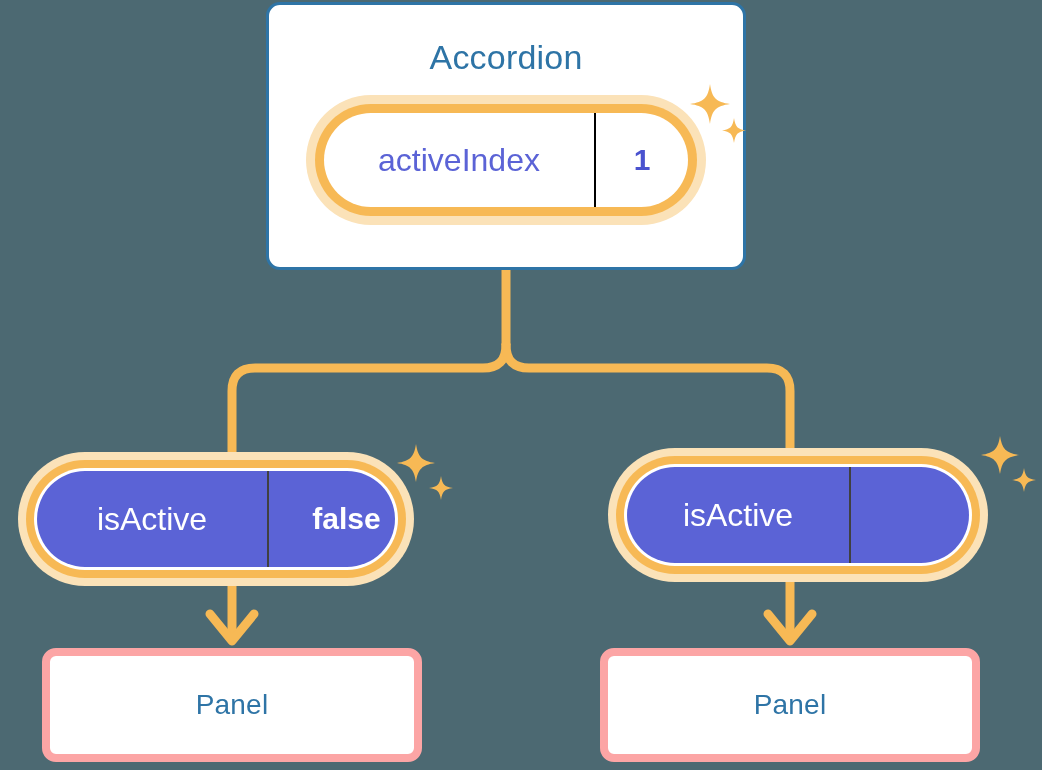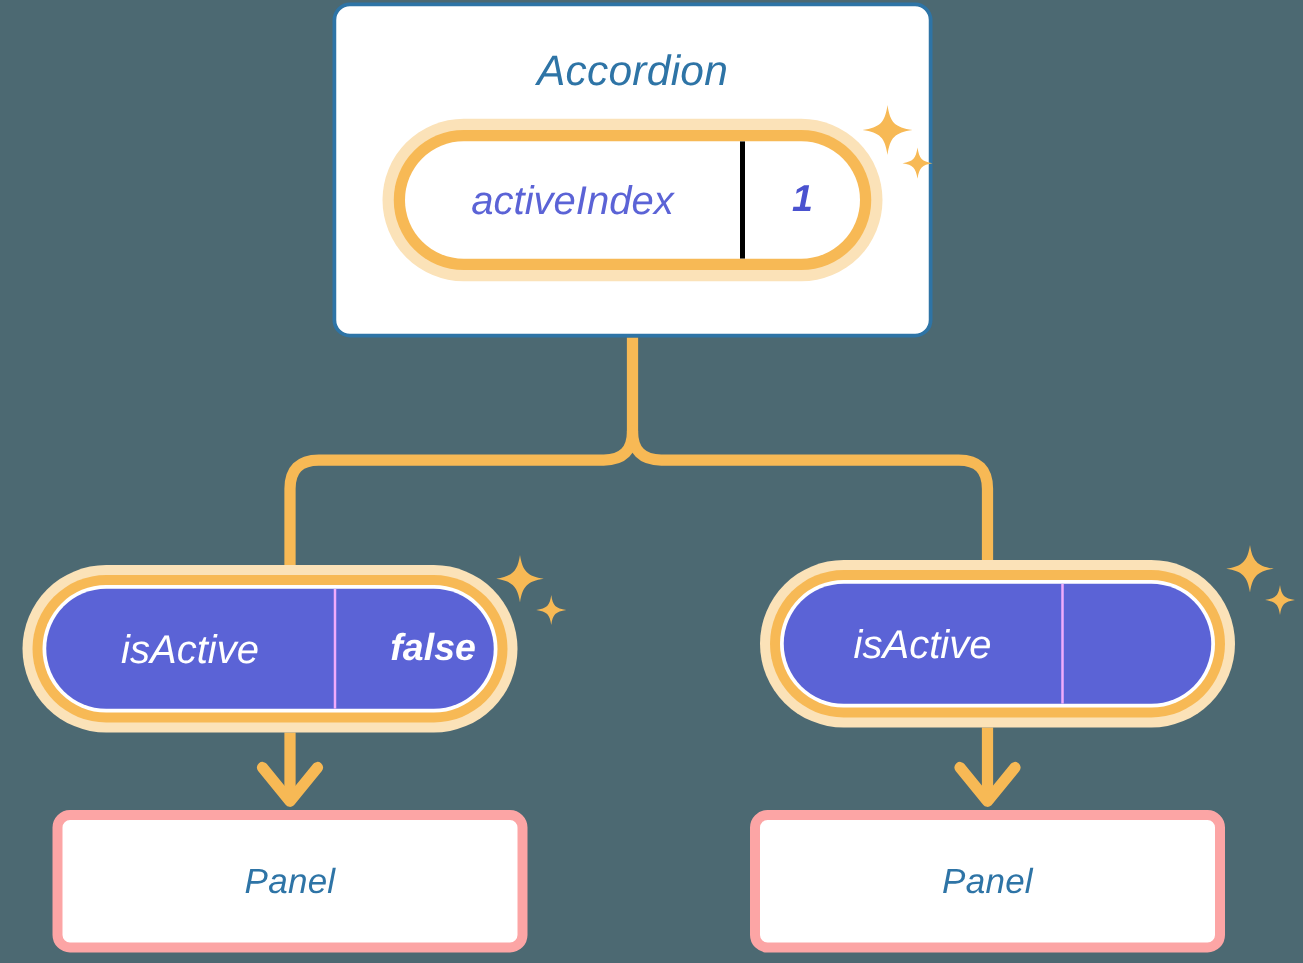--- a/index.html
+++ b/index.html
@@ -13,21 +13,20 @@
     overflow: hidden;
     font-family: "Liberation Sans", sans-serif;
     position: relative;
   }
 
   #stage {
     position: absolute;
     inset: 0;
     width: 1042px;
     height: 591px;
-    font-style: italic;
   }
 
   
   #connectors {
     position: absolute;
     left: 0;
     top: 0;
     width: 1042px;
     height: 770px;
     pointer-events: none;
@@ -114,21 +113,21 @@
     background: #f7b955;
   }
   #pill-activeindex .pill {
     left: 18px; top: 18px; right: 18px; bottom: 18px;
     background: #ffffff;
   }
   #pill-activeindex .pill-key {
     flex: 0 0 272px;
     color: #5b63d6;
     font-size: 32px;
-    border-right: 4px solid #000000;
+    border-right: 2px solid #000000;
   }
   #pill-activeindex .pill-val {
     flex: 1 1 auto;
     color: #4a52cf;
     font-size: 30px;
     font-weight: bold;
   }
 
   
   .pill-purple .pill-glow { background: #fbe2b8; }
@@ -144,21 +143,21 @@
     border-radius: 999px;
     background: #ffffff;
   }
   .pill-purple .pill {
     left: 19px; top: 19px; right: 19px; bottom: 19px;
     background: #5b63d6;
   }
   .pill-purple .pill-key {
     color: #ffffff;
     font-size: 32px;
-    border-right: 2px solid #f0abfc;
+    border-right: 2px solid #404040;
   }
   .pill-purple .pill-val {
     color: #ffffff;
     font-size: 30px;
     font-weight: bold;
     padding-left: 29px;
   }
 
   #pill-isactive-false {
     left: 18px;

